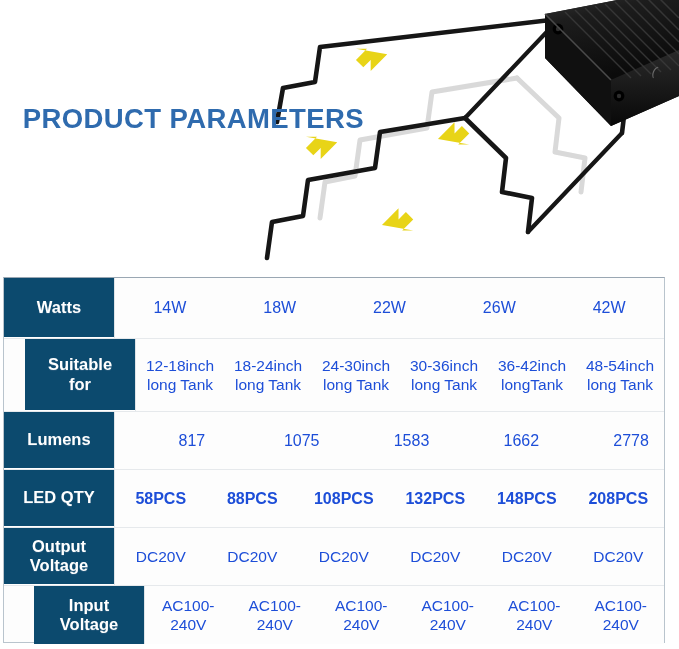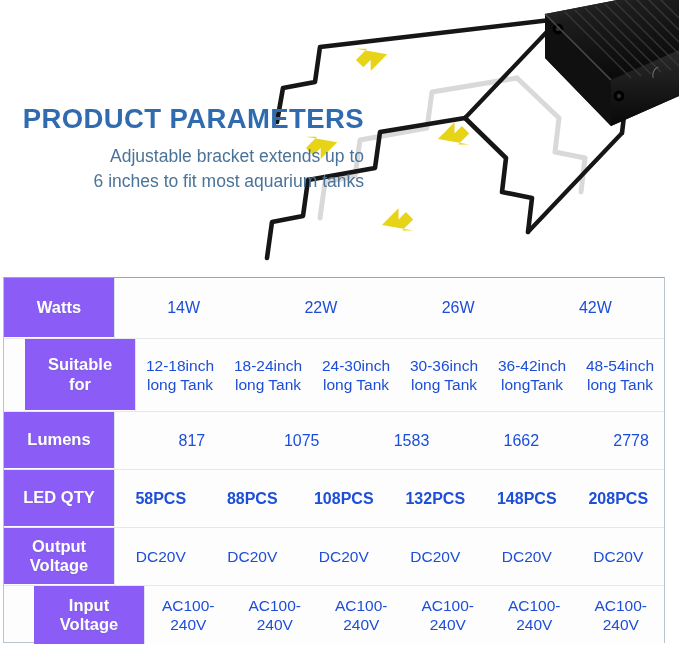--- a/index.html
+++ b/index.html
@@ -35,21 +35,21 @@
   .row{display:flex;flex:0 0 auto;border-bottom:1px solid #e6e9ec;box-sizing:border-box;}
   .row:last-child{border-bottom:none;}
   .row.r-watts   {height:61px;}
   .row.r-suit    {height:73px;padding-left:21px;}
   .row.r-lumens  {height:58px;}
   .row.r-led     {height:58px;}
   .row.r-out     {height:58px;}
   .row.r-in      {height:58px;padding-left:30px;}
 
   .rowlabel{
-    flex:0 0 110px;background:#8b5cf6;color:#ffffff;
+    flex:0 0 110px;background:#0c4a6e;color:#ffffff;
     font-weight:bold;font-size:16.5px;line-height:1.18;
     display:flex;align-items:center;justify-content:center;
     text-align:center;box-sizing:border-box;
     border-bottom:1px solid #ffffff;
     text-shadow:0 1px 1px rgba(90,120,150,.35);
   }
   .row:last-child .rowlabel{border-bottom:none;}
   .cells{
     flex:1 1 auto;display:flex;background:#fdfdfd;
     border-left:1px solid #dfe4e8;box-sizing:border-box;
@@ -135,28 +135,28 @@
       </g>
       <g>
         <path d="M88,51 L106,33 L106,45 L114,37 L122,45 L110,57 L122,57 Z" transform="translate(42,178) scale(0.92)"></path>
       </g>
     </g>
   </svg>
 </div>
 
 <div id="headings">
   <h1 id="page-title">PRODUCT PARAMETERS</h1>
-  <p id="subtitle">Adjustable bracket extends up to<br>6 inches to fit most aquarium tanks</p>
 </div>
 
 <div id="spec-table">
     <div class="row r-watts">
       <div class="rowlabel">Watts</div>
       <div class="cells">
         <div class="cell">14W</div>
+        <div class="cell">18W</div>
         <div class="cell">22W</div>
         <div class="cell">26W</div>
         <div class="cell">42W</div>
       </div>
     </div>
     <div class="row r-suit">
       <div class="rowlabel">Suitable<br>for</div>
       <div class="cells">
         <div class="cell">12-18inch<br>long Tank</div>
         <div class="cell">18-24inch<br>long Tank</div>

